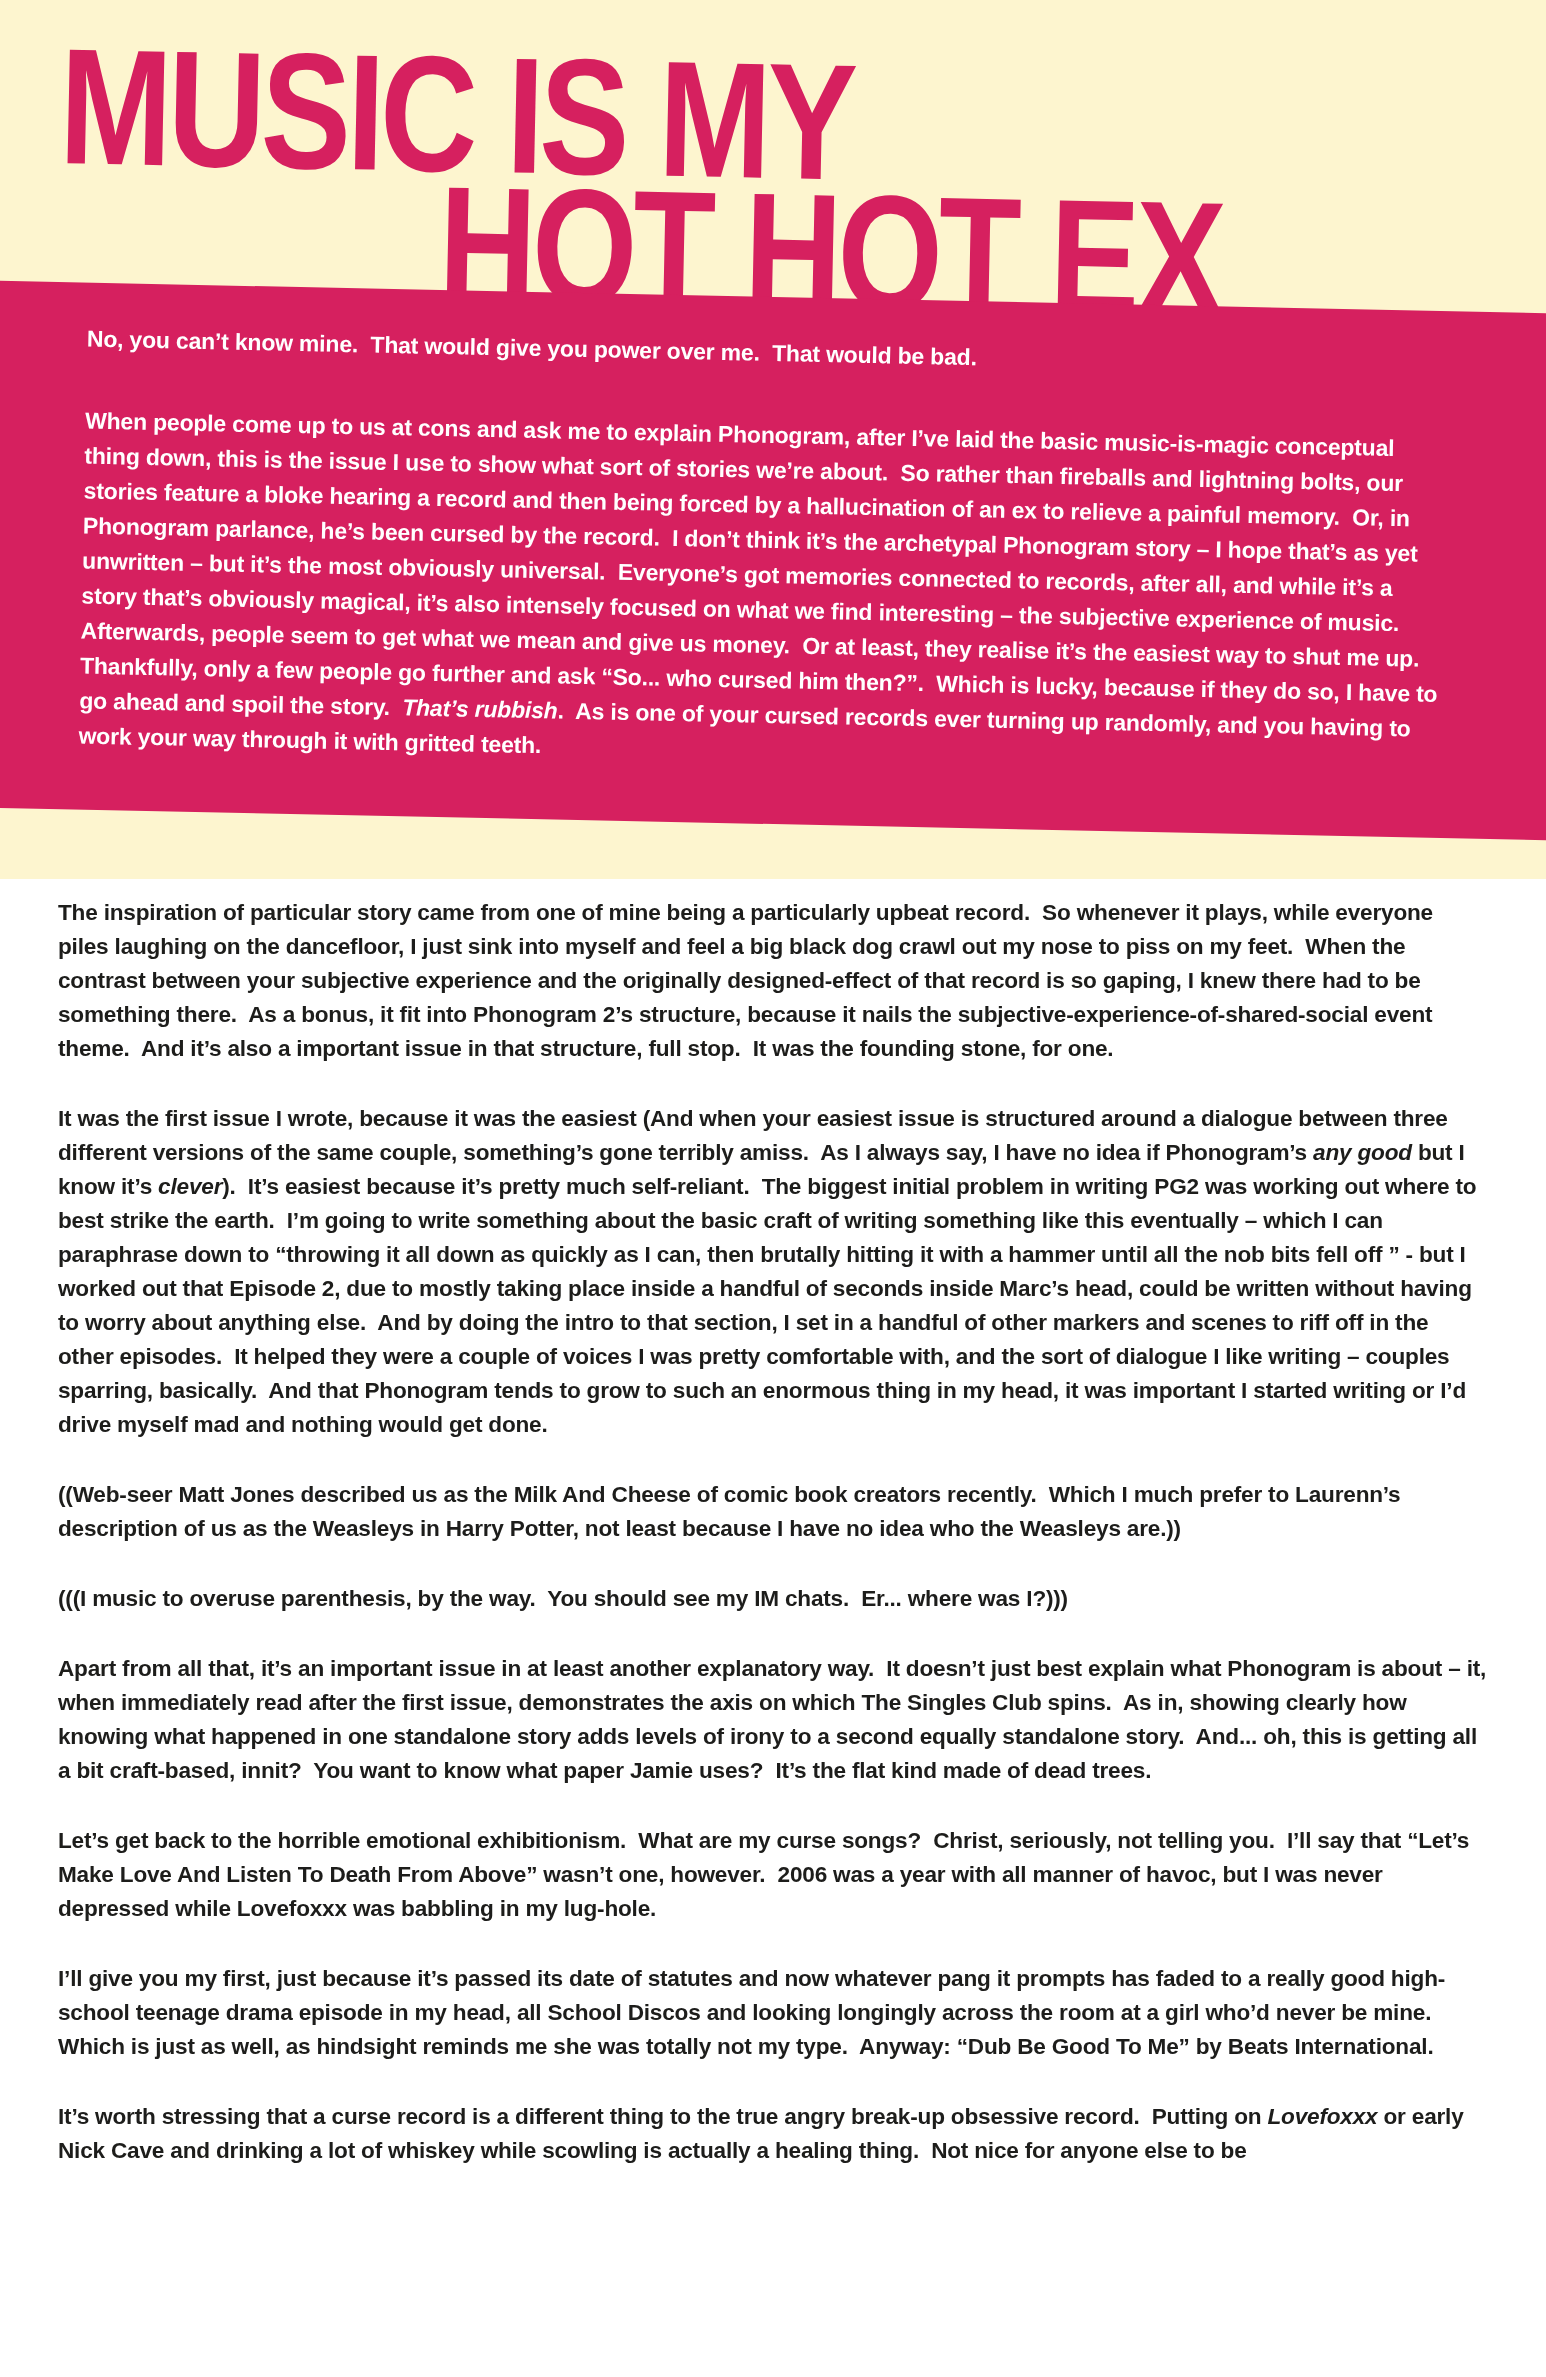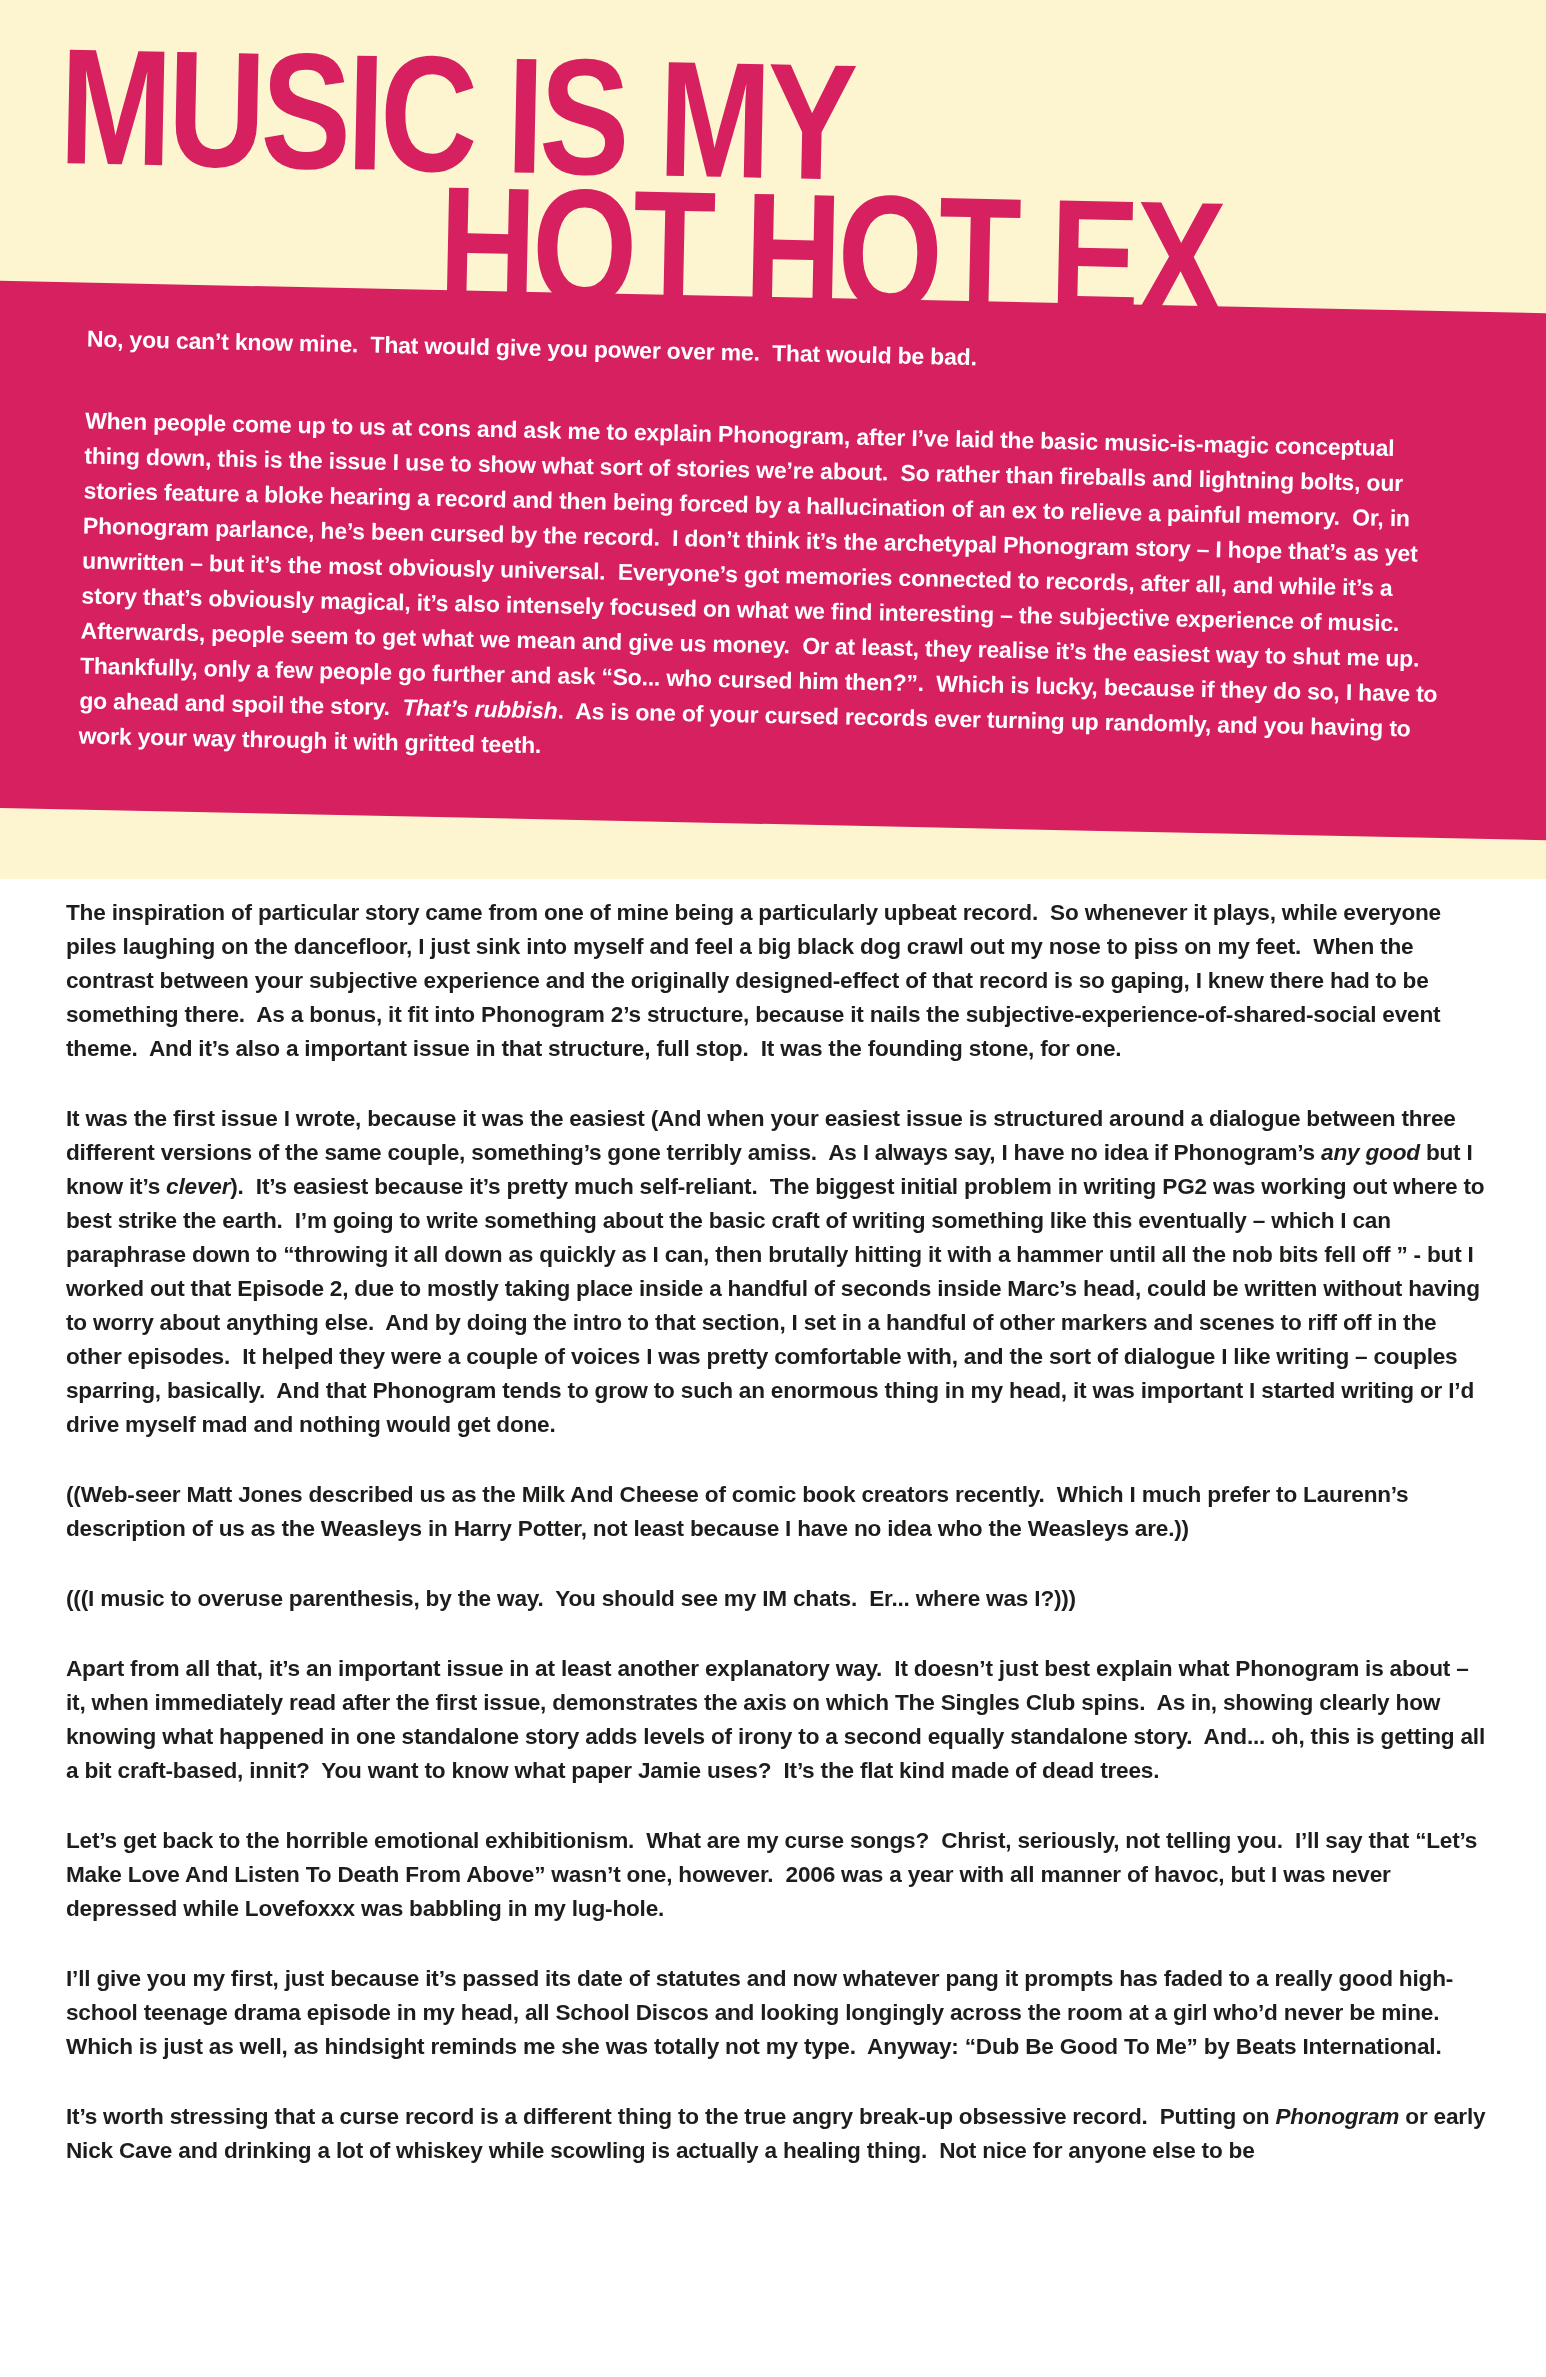--- a/index.html
+++ b/index.html
@@ -62,21 +62,21 @@
   }
   .banner .banner-para { margin-top: 47px; }
   .essay-body {
     position: absolute;
     top: 896px;
     left: 58px;
     width: 1431px;
     color: var(--ink, #1d1d1b);
   }
   .essay-body p {
-    margin: 0 0 36px 8px;
+    margin: 0 0 36px 0;
     font-size: 22.6px;
     font-weight: 700;
     line-height: 34px;
     letter-spacing: -0.2px;
     white-space: pre-wrap;
   }
   .it { font-style: italic; }
 </style>
 </head>
 <body>
@@ -95,16 +95,16 @@
   </div>
 
   <div class="essay-body" id="essay-body">
       <p><span>The inspiration of particular story came from one of mine being a particularly upbeat record.  So whenever it plays, while everyone piles laughing on the dancefloor, I just sink into myself and feel a big black dog crawl out my nose to piss on my feet.  When the contrast between your subjective experience and the originally designed-effect of that record is so gaping, I knew there had to be something there.  As a bonus, it fit into Phonogram 2’s structure, because it nails the subjective-experience-of-shared-social event theme.  And it’s also a important issue in that structure, full stop.  It was the founding stone, for one.</span></p>
       <p><span>It was the first issue I wrote, because it was the easiest (And when your easiest issue is structured around a dialogue between three different versions of the same couple, something’s gone terribly amiss.  As I always say, I have no idea if Phonogram’s </span><span class="it">any good</span><span> but I know it’s </span><span class="it">clever</span><span>).  It’s easiest because it’s pretty much self-reliant.  The biggest initial problem in writing PG2 was working out where to best strike the earth.  I’m going to write something about the basic craft of writing something like this eventually – which I can paraphrase down to “throwing it all down as quickly as I can, then brutally hitting it with a hammer until all the nob bits fell off ” - but I worked out that Episode 2, due to mostly taking place inside a handful of seconds inside Marc’s head, could be written without having to worry about anything else.  And by doing the intro to that section, I set in a handful of other markers and scenes to riff off in the other episodes.  It helped they were a couple of voices I was pretty comfortable with, and the sort of dialogue I like writing – couples sparring, basically.  And that Phonogram tends to grow to such an enormous thing in my head, it was important I started writing or I’d drive myself mad and nothing would get done.</span></p>
       <p><span>((Web-seer Matt Jones described us as the Milk And Cheese of comic book creators recently.  Which I much prefer to Laurenn’s description of us as the Weasleys in Harry Potter, not least because I have no idea who the Weasleys are.))</span></p>
       <p><span>(((I music to overuse parenthesis, by the way.  You should see my IM chats.  Er... where was I?)))</span></p>
       <p><span>Apart from all that, it’s an important issue in at least another explanatory way.  It doesn’t just best explain what Phonogram is about – it, when immediately read after the first issue, demonstrates the axis on which The Singles Club spins.  As in, showing clearly how knowing what happened in one standalone story adds levels of irony to a second equally standalone story.  And... oh, this is getting all a bit craft-based, innit?  You want to know what paper Jamie uses?  It’s the flat kind made of dead trees.</span></p>
       <p><span>Let’s get back to the horrible emotional exhibitionism.  What are my curse songs?  Christ, seriously, not telling you.  I’ll say that “Let’s Make Love And Listen To Death From Above” wasn’t one, however.  2006 was a year with all manner of havoc, but I was never depressed while Lovefoxxx was babbling in my lug-hole.</span></p>
       <p><span>I’ll give you my first, just because it’s passed its date of statutes and now whatever pang it prompts has faded to a really good high-school teenage drama episode in my head, all School Discos and looking longingly across the room at a girl who’d never be mine.  Which is just as well, as hindsight reminds me she was totally not my type.  Anyway: “Dub Be Good To Me” by Beats International.</span></p>
-      <p><span>It’s worth stressing that a curse record is a different thing to the true angry break-up obsessive record.  Putting on </span><span class="it">Phonogram</span><span> or early Nick Cave and drinking a lot of whiskey while scowling is actually a healing thing.  Not nice for anyone else to be</span></p>
+      <p><span>It’s worth stressing that a curse record is a different thing to the true angry break-up obsessive record.  Putting on </span><span class="it">Lovefoxxx</span><span> or early Nick Cave and drinking a lot of whiskey while scowling is actually a healing thing.  Not nice for anyone else to be</span></p>
     </div>
 </div>
 
 
 </body></html>

